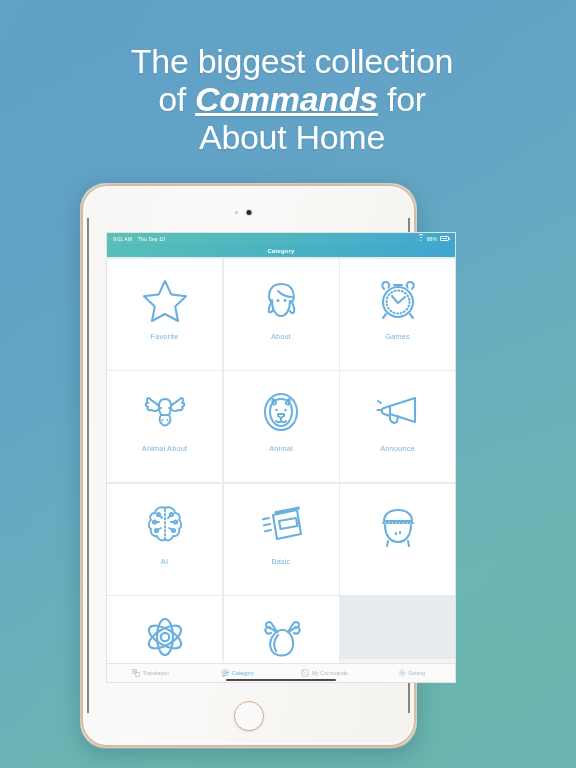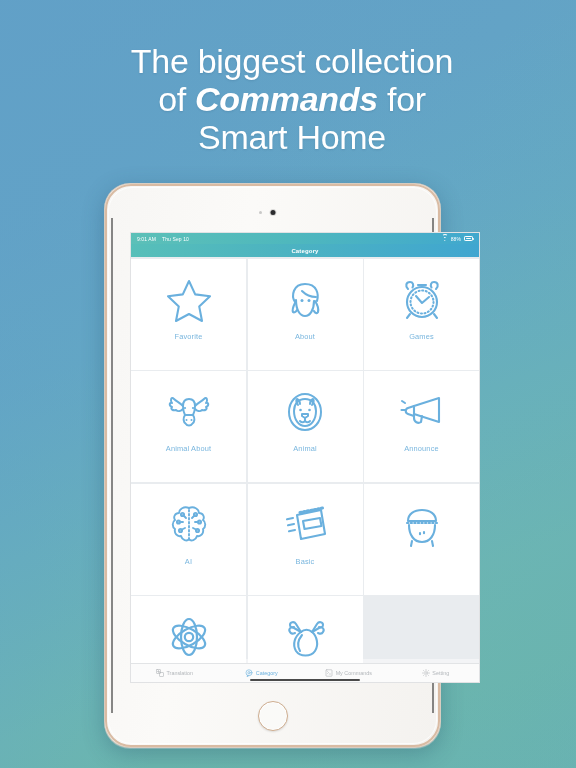--- a/index.html
+++ b/index.html
@@ -32,26 +32,26 @@
   .headline {
     position:absolute; top:42px; left:8px; right:0;
     text-align:center;
     color:#ffffff;
     font-size:34px;
     line-height:38px;
     font-weight:300;
     letter-spacing:-0.3px;
     text-shadow:0 1px 2px rgba(40,80,110,0.18);
   }
-  .headline .b { font-weight:700; font-style:italic; }
+  .headline .b { font-weight:700; font-style:italic;text-decoration:underline; }
 
   
   .tablet {
     position:absolute;
-    left:104px; top:183px;
+    left:80px; top:183px;
     width:337px; height:565px;
     background:linear-gradient(100deg,#f7f6f4 0%,#fbfaf8 35%,#f4f2ef 100%);
     border-radius:26px;
     box-shadow:0 6px 22px rgba(30,70,100,0.30), 0 1px 0 rgba(255,255,255,0.35);
     border:1px solid rgba(190,170,150,0.55);
     padding-left:44px;
   }
   .bezel-gold {
     position:absolute; inset:0;
     border-radius:26px;
@@ -200,21 +200,21 @@
 </style>
 </head>
 <body>
 
 <div id="bg"></div>
 <div id="bg2"></div>
 
 <div class="headline">
   <div>The biggest collection</div>
   <div><span>of </span><span class="b">Commands</span><span> for</span></div>
-  <div>Smart Home</div>
+  <div>About Home</div>
 </div>
 
 <div class="tablet">
   <div class="bezel-gold"></div>
   <div class="side-dark-l"></div>
   <div class="side-dark-r"></div>
   <div class="sensor"></div>
   <div class="camera"></div>
 
   <div class="screen">

